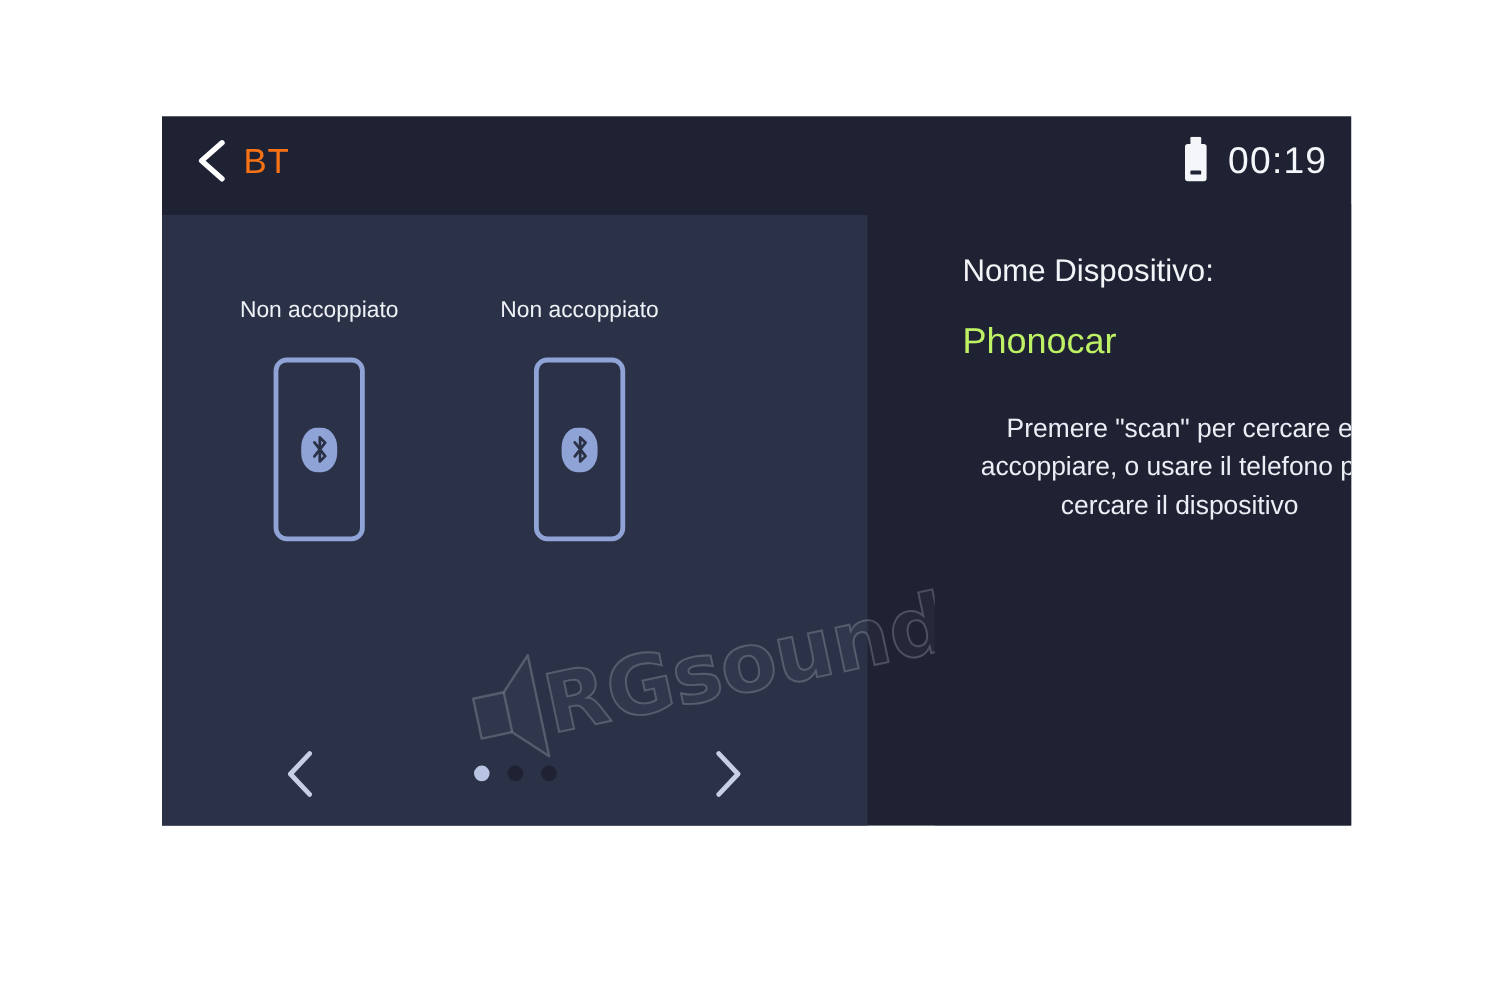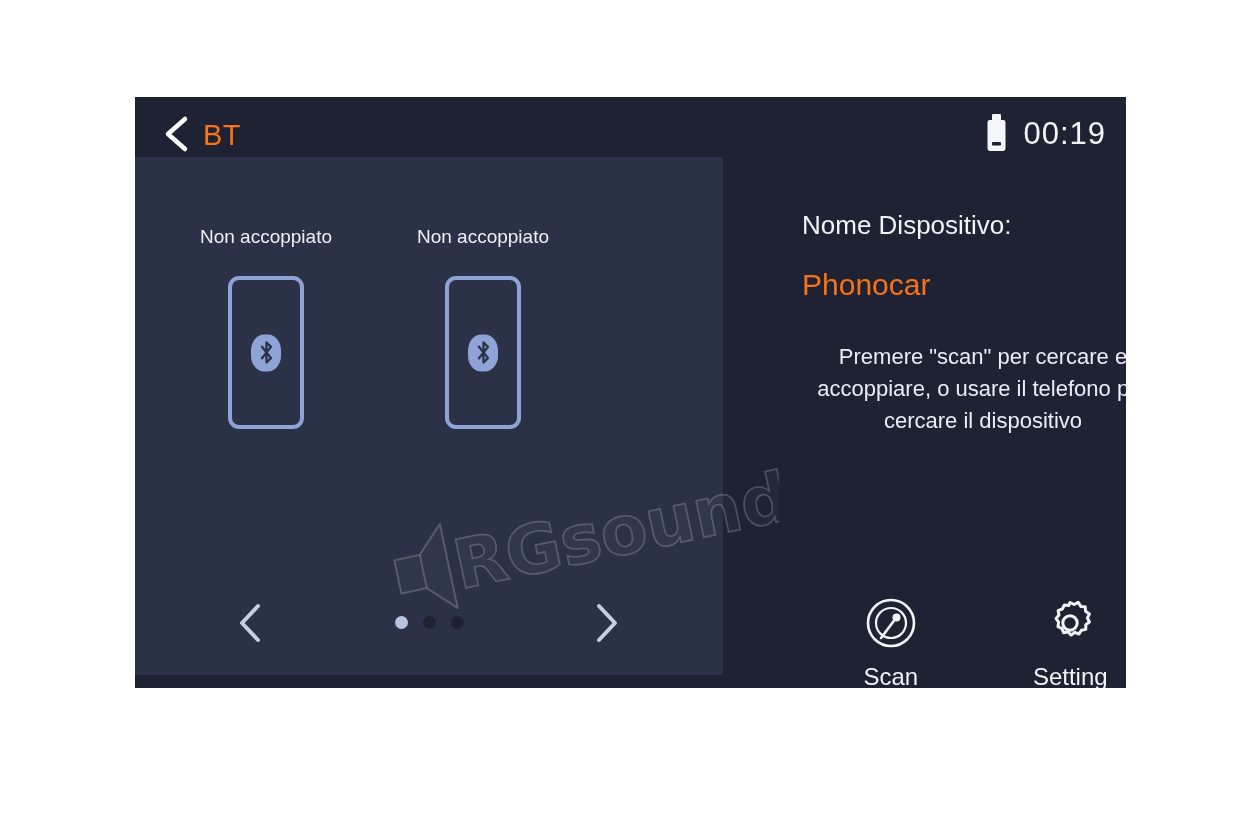--- a/index.html
+++ b/index.html
@@ -65,21 +65,21 @@
     font-size: 31px;
     color: #f4f6fa;
     letter-spacing: 1px;
     line-height: 40px;
   }
 
   
   #device-panel {
     position: absolute;
     left: 0;
-    top: 60px;
+    top: 82px;
     width: 588px;
     height: 518px;
     background: #2b3147;
   }
 
   .device-card {
     position: absolute;
     width: 180px;
     text-align: center;
   }
@@ -169,21 +169,21 @@
     top: 40px;
     font-size: 26px;
     color: #f2f4f8;
     white-space: nowrap;
   }
   #device-name-value {
     position: absolute;
     left: 23px;
     top: 98px;
     font-size: 30px;
-    color: #f97316;
+    color: #bef264;
     white-space: nowrap;
   }
   #hint-text {
     position: absolute;
     left: 14px;
     top: 171px;
     width: 380px;
     font-size: 22px;
     line-height: 32px;
     color: #eceef5;
@@ -327,45 +327,14 @@
   </div>
 
   <div id="info-panel">
 
     <div id="device-name-label">Nome Dispositivo:</div>
 
     <div id="device-name-value">Phonocar</div>
 
     <div id="hint-text">Premere "scan" per cercare e accoppiare, o usare il telefono per cercare il dispositivo</div>
 
-    <div id="actions">
-
-      <div class="action-btn">
-        <div class="action-icon">
-          <svg width="52" height="52" viewBox="0 0 52 52">
-            <circle cx="26" cy="26" r="23" fill="none" stroke="#f2f4f8" stroke-width="2.6"></circle>
-            <circle cx="26" cy="26" r="15" fill="none" stroke="#f2f4f8" stroke-width="2.2"></circle>
-            <line x1="31" y1="21" x2="16" y2="41" stroke="#f2f4f8" stroke-width="2.6" stroke-linecap="round"></line>
-            <circle cx="31.5" cy="20.5" r="4" fill="#f2f4f8"></circle>
-          </svg>
-        </div>
-        <div class="action-label">Scan</div>
-      </div>
-
-      <div class="action-btn">
-        <div class="action-icon">
-          <svg width="52" height="52" viewBox="0 0 52 52">
-            <g fill="none" stroke="#f2f4f8" stroke-width="3" stroke-linejoin="round">
-              <path d="M26 5.5
-                       l4.2 2.0 4.0 -2.1 2.6 4.0 4.5 0.3 0.2 4.5 4.0 2.7 -2.1 4.0
-                       2.0 4.1 -3.6 2.7 0.0 4.5 -4.4 1.0 -2.4 3.8 -4.2 -1.6 -3.6 2.7
-                       -3.2 -3.2 -4.4 0.9 -1.6 -4.2 -4.0 -2.0 0.6 -4.5 -2.6 -3.7 3.0 -3.4
-                       -0.9 -4.4 4.2 -1.6 2.0 -4.0 4.4 0.6z" transform="translate(0,0)"></path>
-              <circle cx="26" cy="26" r="7.2"></circle>
-            </g>
-          </svg>
-        </div>
-        <div class="action-label">Setting</div>
-      </div>
-
-    </div>
   </div>
 </div>
 
 </body></html>

